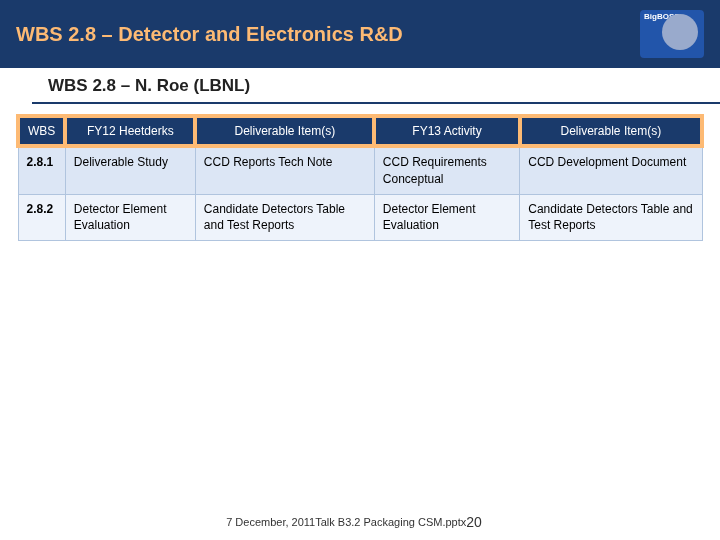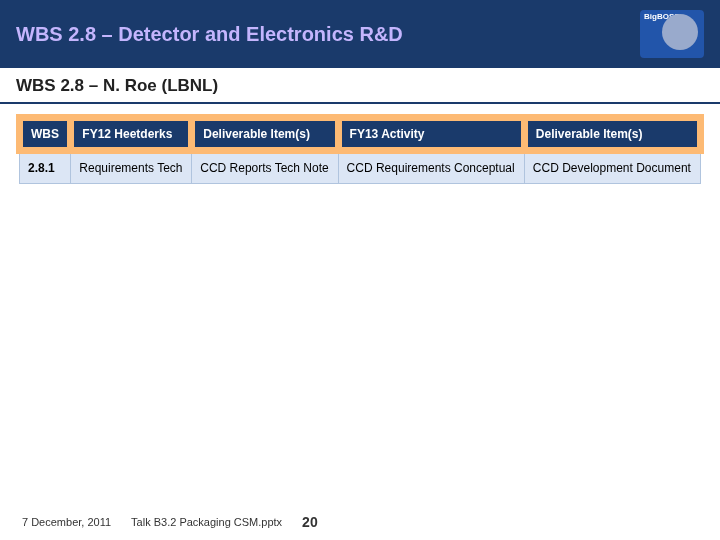--- a/index.html
+++ b/index.html
@@ -19,21 +19,21 @@
       color: #fff;
       padding: 10px 16px;
       display: flex;
       align-items: center;
       justify-content: space-between;
     }
 
     .header-title {
       font-size: 20px;
       font-weight: bold;
-      color: #c4b5fd;
+      color: #fdba74;
     }
 
     .logo-area {
       width: 64px;
       height: 48px;
       background: #2255aa;
       border-radius: 4px;
       display: flex;
       align-items: center;
       justify-content: center;
@@ -64,42 +64,43 @@
       font-weight: bold;
     }
 
     .subtitle-bar {
       padding: 8px 16px 6px 16px;
       font-size: 17px;
       font-weight: bold;
       color: #222;
       border-bottom: 2px solid #1a3a6b;
       margin-bottom: 10px;
+      margin-left: 32px;
     }
 
     .table-container {
       padding: 0 16px;
     }
 
     table {
       width: 100%;
       border-collapse: collapse;
       font-size: 12px;
     }
 
     thead tr {
       background: #1a3a6b;
       color: #fff;
     }
 
     thead th {
       padding: 6px 8px;
-      text-align: left;
-      font-weight: bold;
-      border: 7px solid #fdba74;
+      text-align: center;
+      font-weight: normal;
+      border: 4px solid #fdba74;
     }
 
     tbody tr:nth-child(odd) {
       background: #dce6f5;
     }
 
     tbody tr:nth-child(even) {
       background: #eef3fb;
     }
 
@@ -112,33 +113,32 @@
     }
 
     .wbs-num {
       font-weight: bold;
       white-space: nowrap;
     }
 
     .footer {
       position: absolute;
       bottom: 10px;
-      left: 22px;
+      left: 4px;
       right: 16px;
       display: flex;
-      justify-content: flex-start;
+      justify-content: center;
       align-items: center;
       font-size: 11px;
       color: #333;
-      gap: 20px;
     }
 
     .page-num {
       font-size: 14px;
-      font-weight: bold;
+      font-weight: normal;
       color: #333;
     }
   </style>
 </head>
 <body>
 
 <div class="header-bar">
   <span class="header-title">WBS 2.8 – Detector and Electronics R&amp;D</span>
   <div class="logo-area">
     <span class="logo-text">BigBOSS</span>
@@ -157,24 +157,31 @@
         <th>WBS</th>
         <th>FY12 Heetderks</th>
         <th>Deliverable Item(s)</th>
         <th>FY13 Activity</th>
         <th>Deliverable Item(s)</th>
       </tr>
     </thead>
     <tbody id="table-body">
     <tr>
           <td class="wbs-num">2.8.1</td>
-          <td>Requirements Tech</td>
+          <td>Deliverable Study</td>
           <td>CCD Reports Tech Note</td>
           <td>CCD Requirements Conceptual</td>
           <td>CCD Development Document</td>
+        </tr>
+        <tr>
+          <td class="wbs-num">2.8.2</td>
+          <td>Detector Element Evaluation</td>
+          <td>Candidate Detectors Table and Test Reports</td>
+          <td>Detector Element Evaluation</td>
+          <td>Candidate Detectors Table and Test Reports</td>
         </tr>
       </tbody>
   </table>
 </div>
 
 <div class="footer">
   <span>7 December, 2011</span>
   <span>Talk B3.2 Packaging CSM.pptx</span>
   <span class="page-num">20</span>
 </div>

